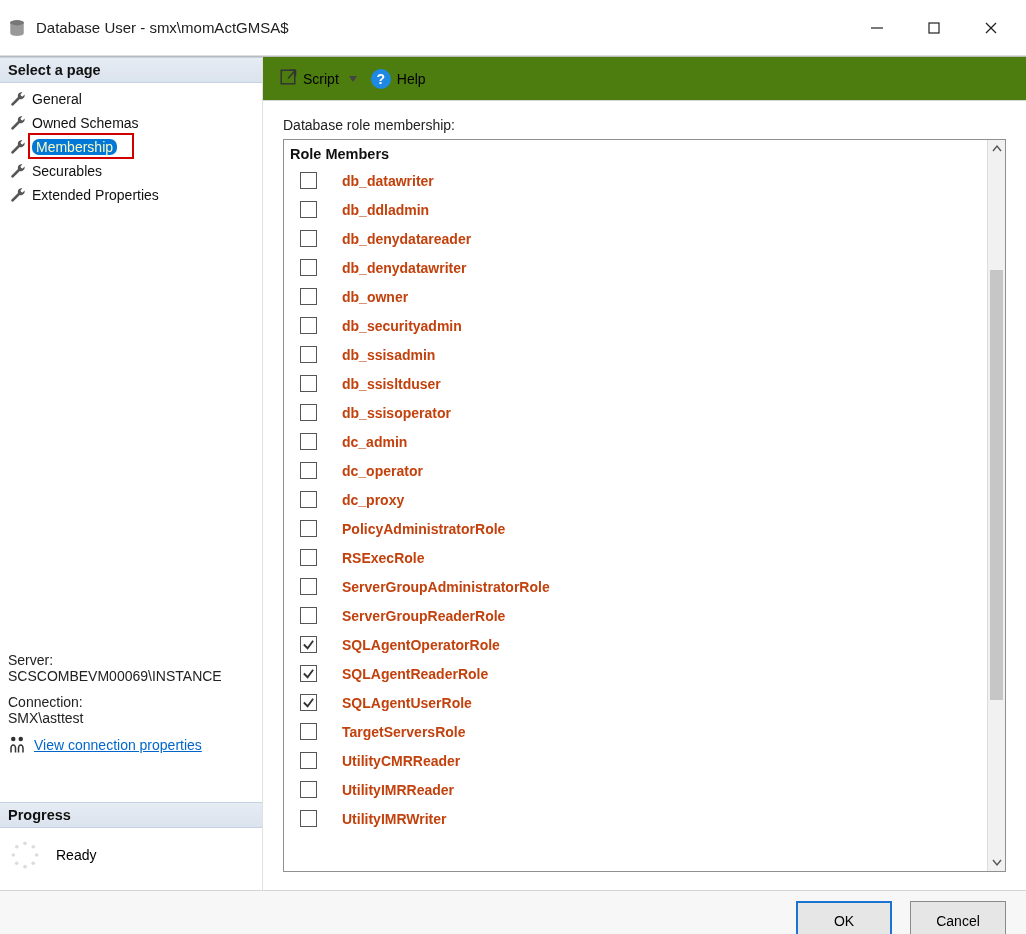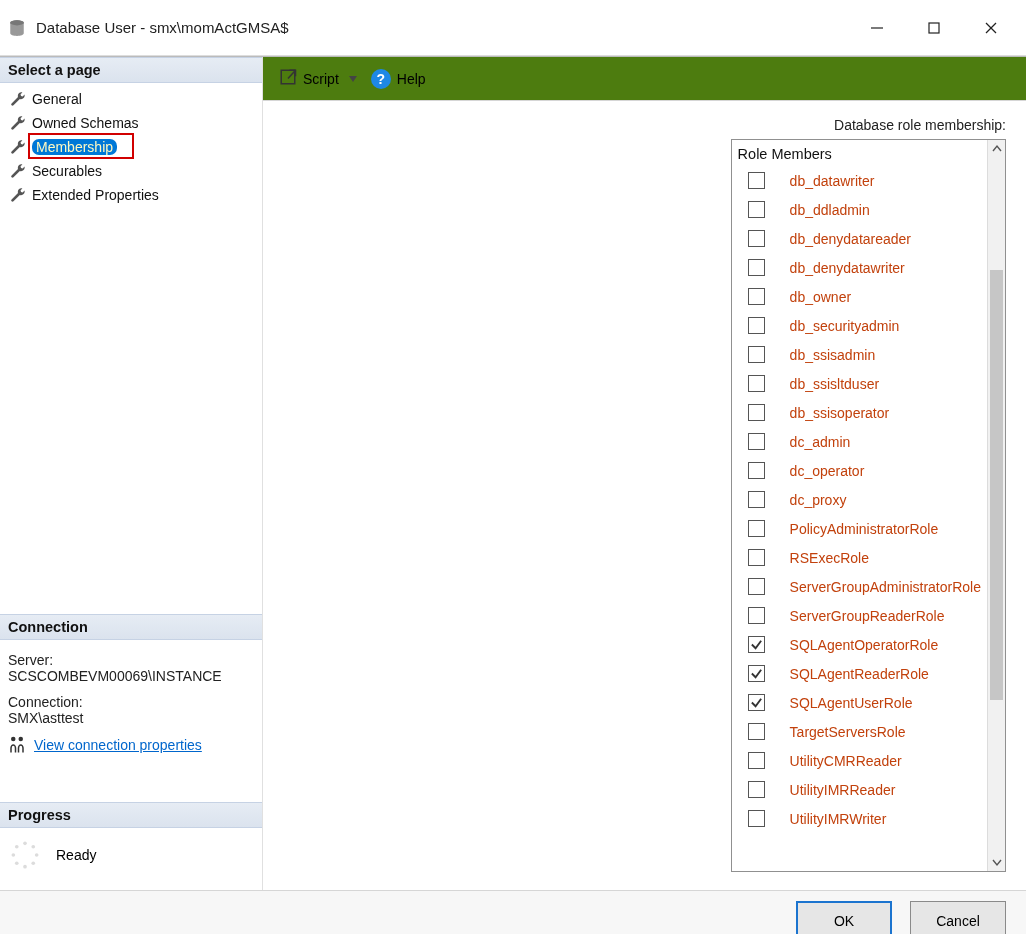--- a/index.html
+++ b/index.html
@@ -190,37 +190,37 @@
       justify-content: center;
       font-weight: bold;
       font-size: 14px;
     }
     .content {
       flex: 1;
       padding: 16px 20px 18px 20px;
       display: flex;
       flex-direction: column;
       overflow: hidden;
-      align-items: flex-end;
     }
     .content-label {
       margin-bottom: 6px;
       color: #222;
     }
     .role-listbox {
       flex: 1;
       border: 1px solid #909090;
       position: relative;
       display: flex;
       overflow: hidden;
     }
     .role-list-inner {
       flex: 1;
       overflow: hidden;
       padding: 4px 6px;
+      font-weight: bold;
     }
     .role-header {
       font-size: 14.5px;
       color: #111;
       padding: 2px 0 4px 0;
     }
     .role-row {
       display: flex;
       align-items: center;
       height: 29px;
@@ -359,21 +359,20 @@
         <div class="side-item">
           <span class="wrench"><svg viewBox="0 0 24 24" width="16" height="16" fill="#555">
               <path d="M22 6.9c0-.5-.1-1-.2-1.5l-2.8 2.8-2.5-.7-.7-2.5L18.6 2.2c-.5-.1-1-.2-1.5-.2-3 0-5.4 2.4-5.4 5.4 0 .6.1 1.2.3 1.7L2.4 18.7c-.8.8-.8 2 0 2.8.8.8 2 .8 2.8 0l9.6-9.6c.5.2 1.1.3 1.7.3 3 .1 5.5-2.3 5.5-5.3z"></path>
             </svg></span>
           <span class="side-item-label">Extended Properties</span>
         </div>
       </div>
 
     <div class="sidebar-spacer"></div>
 
-    <div class="section-header">Connection</div>
     <div class="conn-body">
       <div class="conn-label">Server:</div>
       <div class="conn-value">SCSCOMBEVM00069\INSTANCE</div>
       <div class="conn-label">Connection:</div>
       <div class="conn-value">SMX\asttest</div>
       <div class="conn-link-row">
         <span class="conn-icon">
           <svg viewBox="0 0 24 24" width="18" height="18" fill="#333">
               <circle cx="7" cy="4" r="3"></circle>
               <circle cx="17" cy="4" r="3"></circle>

